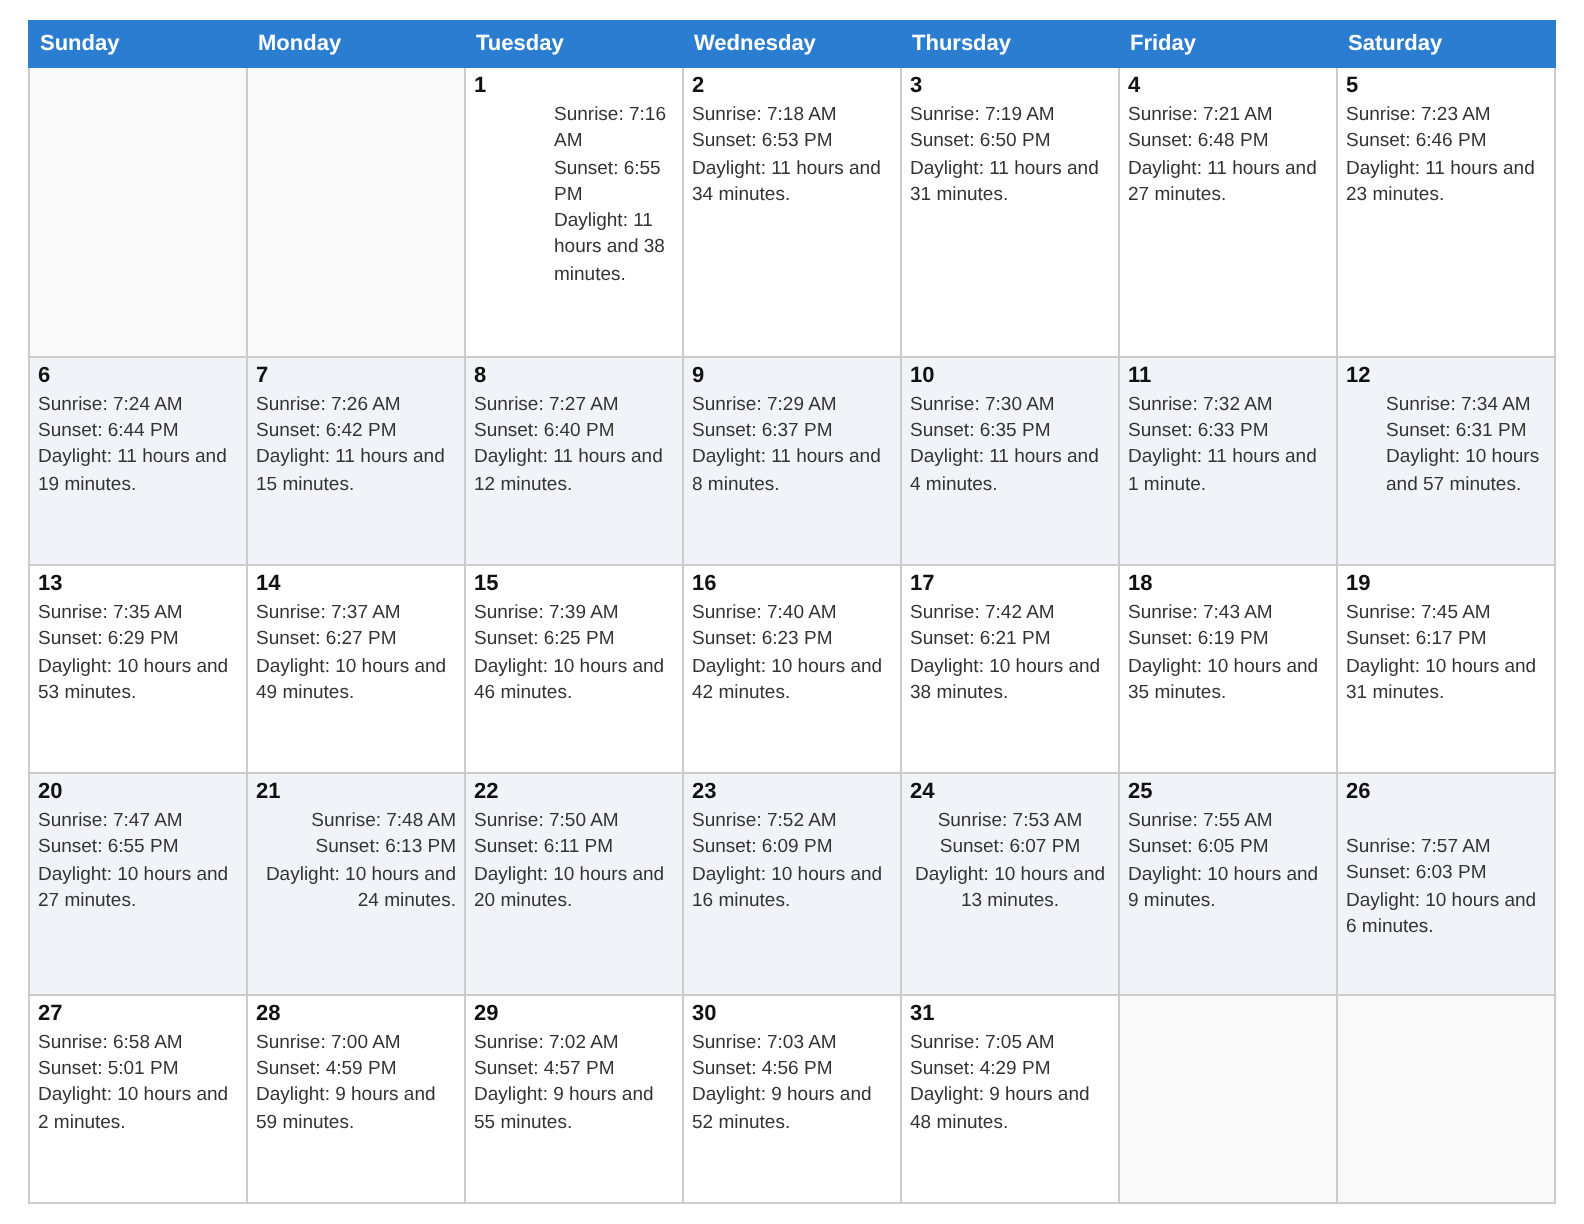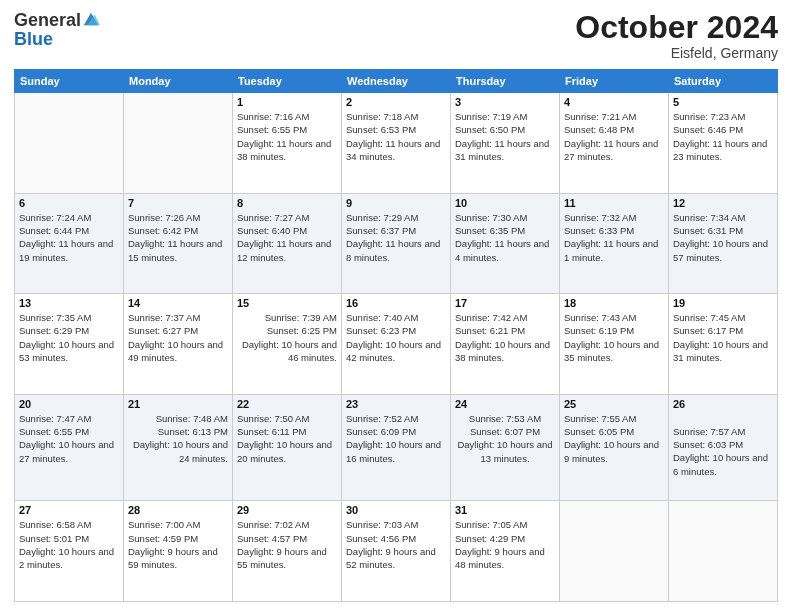--- a/index.html
+++ b/index.html
@@ -99,58 +99,40 @@
     .day-info {
       color: #333;
       font-size: 9.5px;
       line-height: 1.4;
     }
   </style>
 </head>
 <body>
 
 <div class="page">
-  <div class="header">
-    <div class="logo">
-      <div style="display:flex;flex-direction:column;align-items:flex-start;">
-        <div style="display:flex;align-items:center;">
-          <span class="logo-text-general">General</span>
-          <svg class="logo-icon" viewBox="0 0 20 18" xmlns="http://www.w3.org/2000/svg">
-            <polygon points="2,16 10,2 18,16" fill="#1a6eb5" opacity="0.85"></polygon>
-            <polygon points="6,16 14,4 20,16" fill="#3ab3e8" opacity="0.7"></polygon>
-          </svg>
-        </div>
-        <span class="logo-text-blue">Blue</span>
-      </div>
-    </div>
-    <div class="title-block">
-      <div class="month-title">October 2024</div>
-      <div class="location-title">Eisfeld, Germany</div>
-    </div>
-  </div>
 
   <table class="calendar">
     <thead>
       <tr>
         <th>Sunday</th>
         <th>Monday</th>
         <th>Tuesday</th>
         <th>Wednesday</th>
         <th>Thursday</th>
         <th>Friday</th>
         <th>Saturday</th>
       </tr>
     </thead>
     <tbody id="calendar-body">
     <tr>
           <td class="empty"></td>
           <td class="empty"></td>
           <td>
             <div class="day-num">1</div>
-            <div class="day-info" style="white-space: pre-line;">Sunrise: 7:16 AM
+            <div class="day-info" style="white-space: pre-line; margin-left: 40px;">Sunrise: 7:16 AM
 Sunset: 6:55 PM
 Daylight: 11 hours and 38 minutes.</div>
           </td>
           <td>
             <div class="day-num">2</div>
             <div class="day-info" style="white-space: pre-line;">Sunrise: 7:18 AM
 Sunset: 6:53 PM
 Daylight: 11 hours and 34 minutes.</div>
           </td>
           <td>
@@ -204,41 +186,41 @@
 Daylight: 11 hours and 4 minutes.</div>
           </td>
           <td>
             <div class="day-num">11</div>
             <div class="day-info" style="white-space: pre-line;">Sunrise: 7:32 AM
 Sunset: 6:33 PM
 Daylight: 11 hours and 1 minute.</div>
           </td>
           <td>
             <div class="day-num">12</div>
-            <div class="day-info" style="white-space: pre-line;">Sunrise: 7:34 AM
+            <div class="day-info" style="white-space: pre-line; margin-left: 20px;">Sunrise: 7:34 AM
 Sunset: 6:31 PM
 Daylight: 10 hours and 57 minutes.</div>
           </td>
         </tr>
         <tr>
           <td>
             <div class="day-num">13</div>
             <div class="day-info" style="white-space: pre-line;">Sunrise: 7:35 AM
 Sunset: 6:29 PM
 Daylight: 10 hours and 53 minutes.</div>
           </td>
           <td>
             <div class="day-num">14</div>
             <div class="day-info" style="white-space: pre-line;">Sunrise: 7:37 AM
 Sunset: 6:27 PM
 Daylight: 10 hours and 49 minutes.</div>
           </td>
           <td>
             <div class="day-num">15</div>
-            <div class="day-info" style="white-space: pre-line; text-align: right;">Sunrise: 7:39 AM
+            <div class="day-info" style="white-space: pre-line;">Sunrise: 7:39 AM
 Sunset: 6:25 PM
 Daylight: 10 hours and 46 minutes.</div>
           </td>
           <td>
             <div class="day-num">16</div>
             <div class="day-info" style="white-space: pre-line;">Sunrise: 7:40 AM
 Sunset: 6:23 PM
 Daylight: 10 hours and 42 minutes.</div>
           </td>
           <td>

